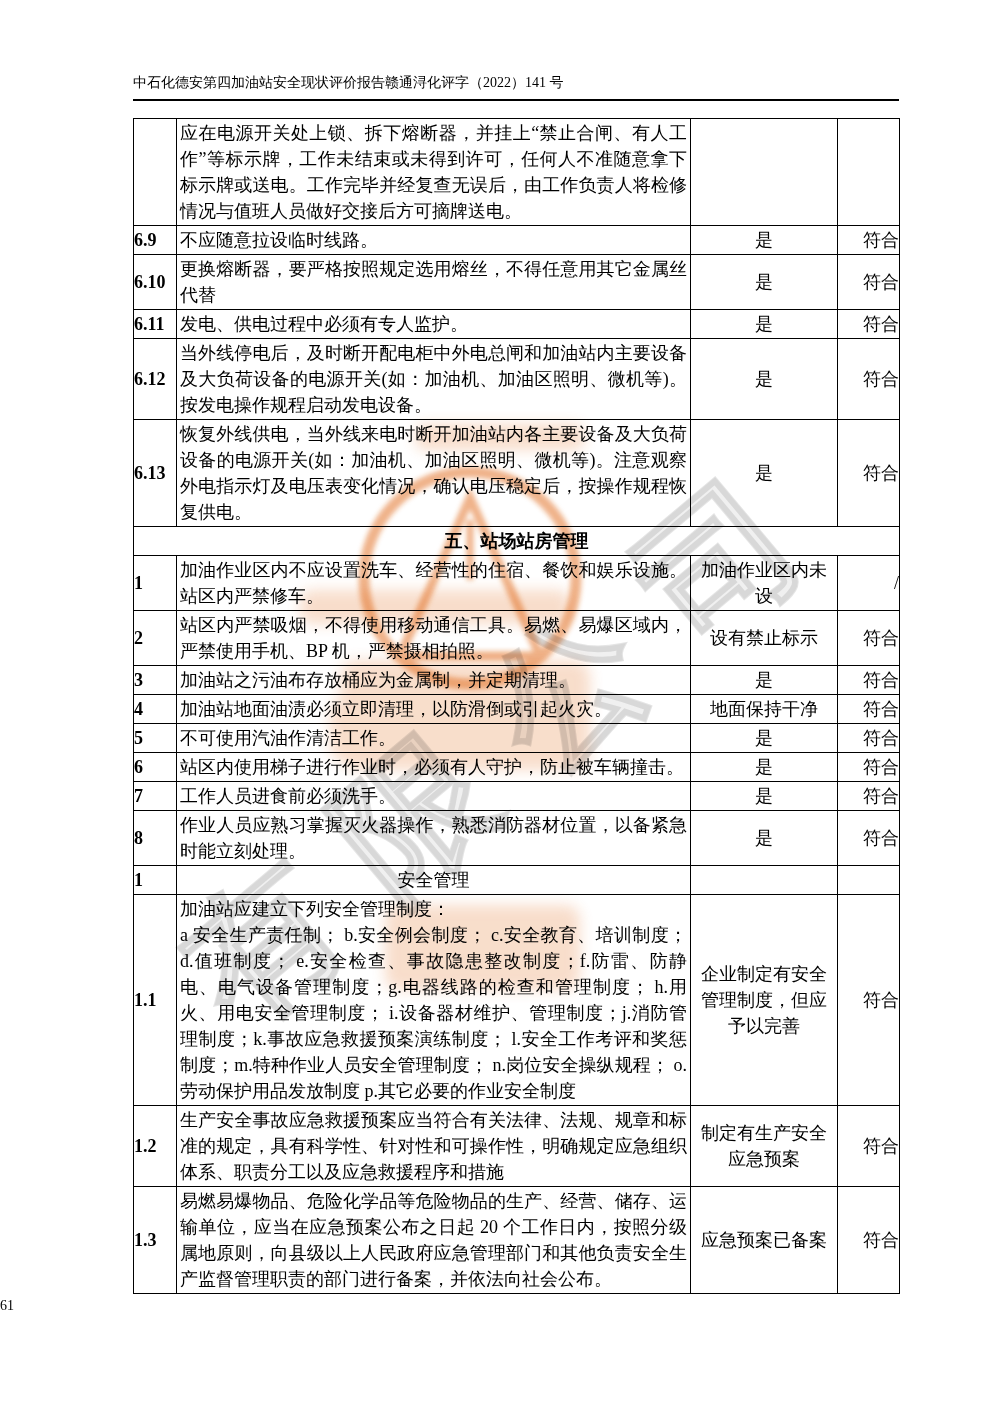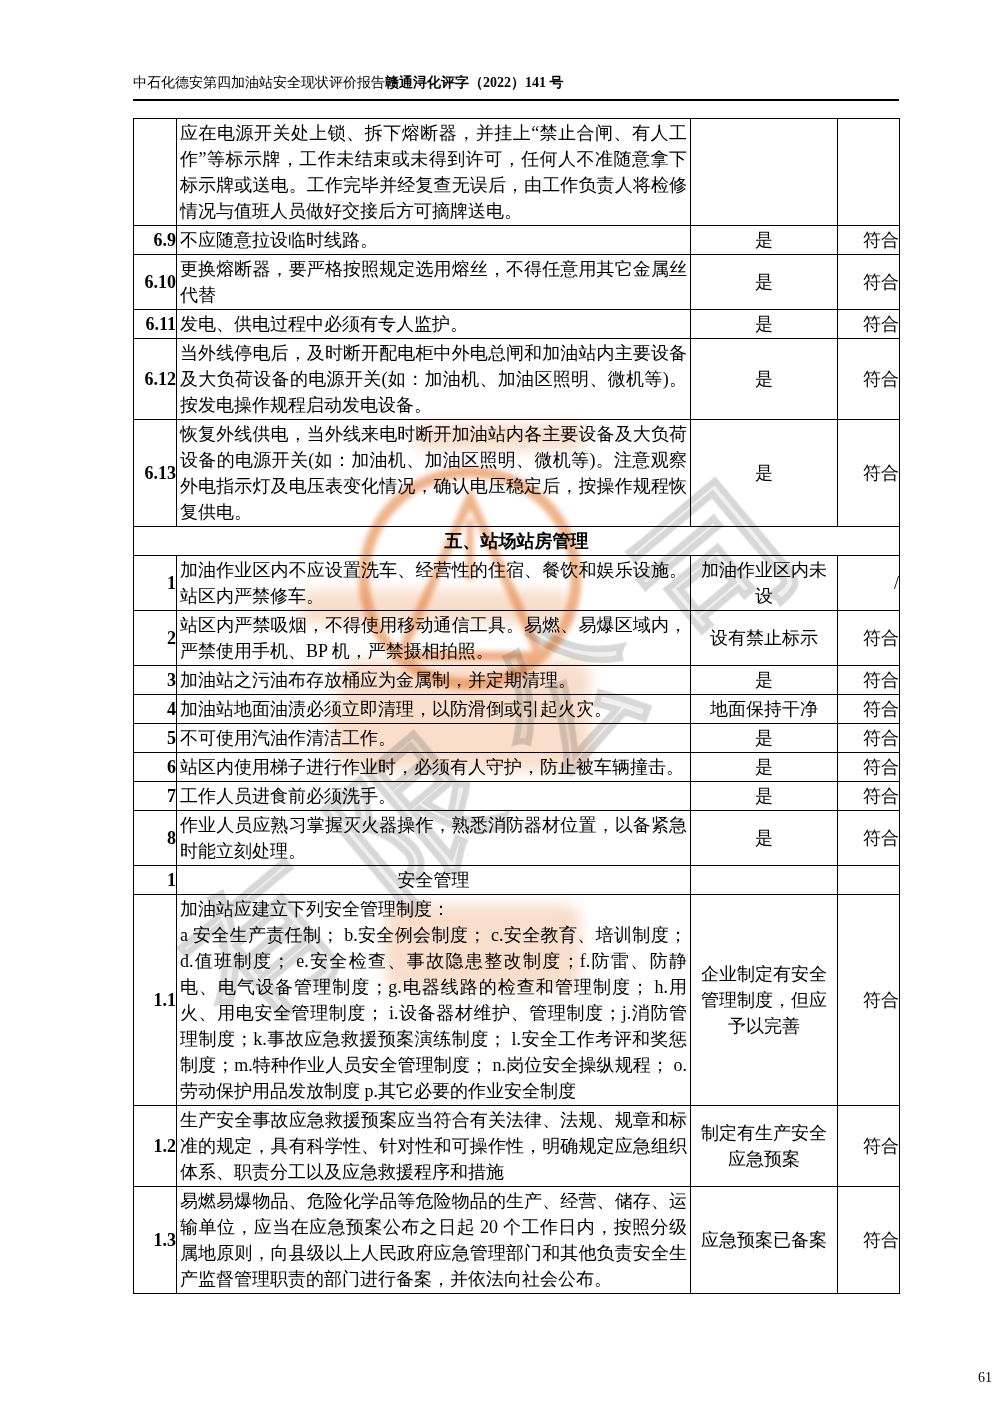--- a/index.html
+++ b/index.html
@@ -9,40 +9,40 @@
     position: relative; width: 992px; height: 1403px;
     background: #fff; overflow: hidden;
   }
   
   .header {
     position: absolute; left: 133px; top: 74px; width: 766px;
     display: flex; justify-content: flex-start; align-items: flex-end;
     border-bottom: 2px solid #000; padding-bottom: 7px;
     font-size: 14px; z-index: 2;
   }
-  .h-right { font-weight: bold; }
+  .h-right { font-weight: normal; }
   
   table.eval {
     position: absolute; left: 133px; top: 118px; width: 766px;
     border-collapse: collapse; table-layout: fixed;
     font-size: 18px; z-index: 2; background: transparent;
   }
   table.eval, table.eval td { border: 1.5px solid #000; }
   td { line-height: 26px; vertical-align: middle; padding: 1px 3px; }
-  td.no     { text-align: right; font-weight: bold; padding: 1px 0; }
+  td.no     { text-align: left; font-weight: bold; padding: 1px 0; }
   td.content{ text-align: justify; white-space: pre-line; }
   td.status { text-align: center; padding: 1px 5px; }
   td.result { text-align: right; padding: 1px 0; }
   tr.section td { font-weight: bold; text-align: center; height: 27px; white-space: normal; }
   td.center-text { text-align: center; }
   tr.single td { height: 27px; }
   
   .footer {
-    position: absolute; top: 1370px; left: 0; width: 100%;
-    text-align: right; font-size: 14px; z-index: 2;
+    position: absolute; top: 1298px; left: 0; width: 100%;
+    text-align: left; font-size: 14px; z-index: 2;
   }
   
   .gray-wm {
     position: absolute; left: 105px; top: 610px; width: 880px;
     transform: rotate(-40deg); transform-origin: 50% 50%;
     font-size: 150px; letter-spacing: 48px; white-space: nowrap;
     color: rgba(110,110,110,0.10);
     -webkit-text-stroke: 2px rgba(110,110,110,0.18);
     pointer-events: none; z-index: 1; font-weight: bold;
   }

